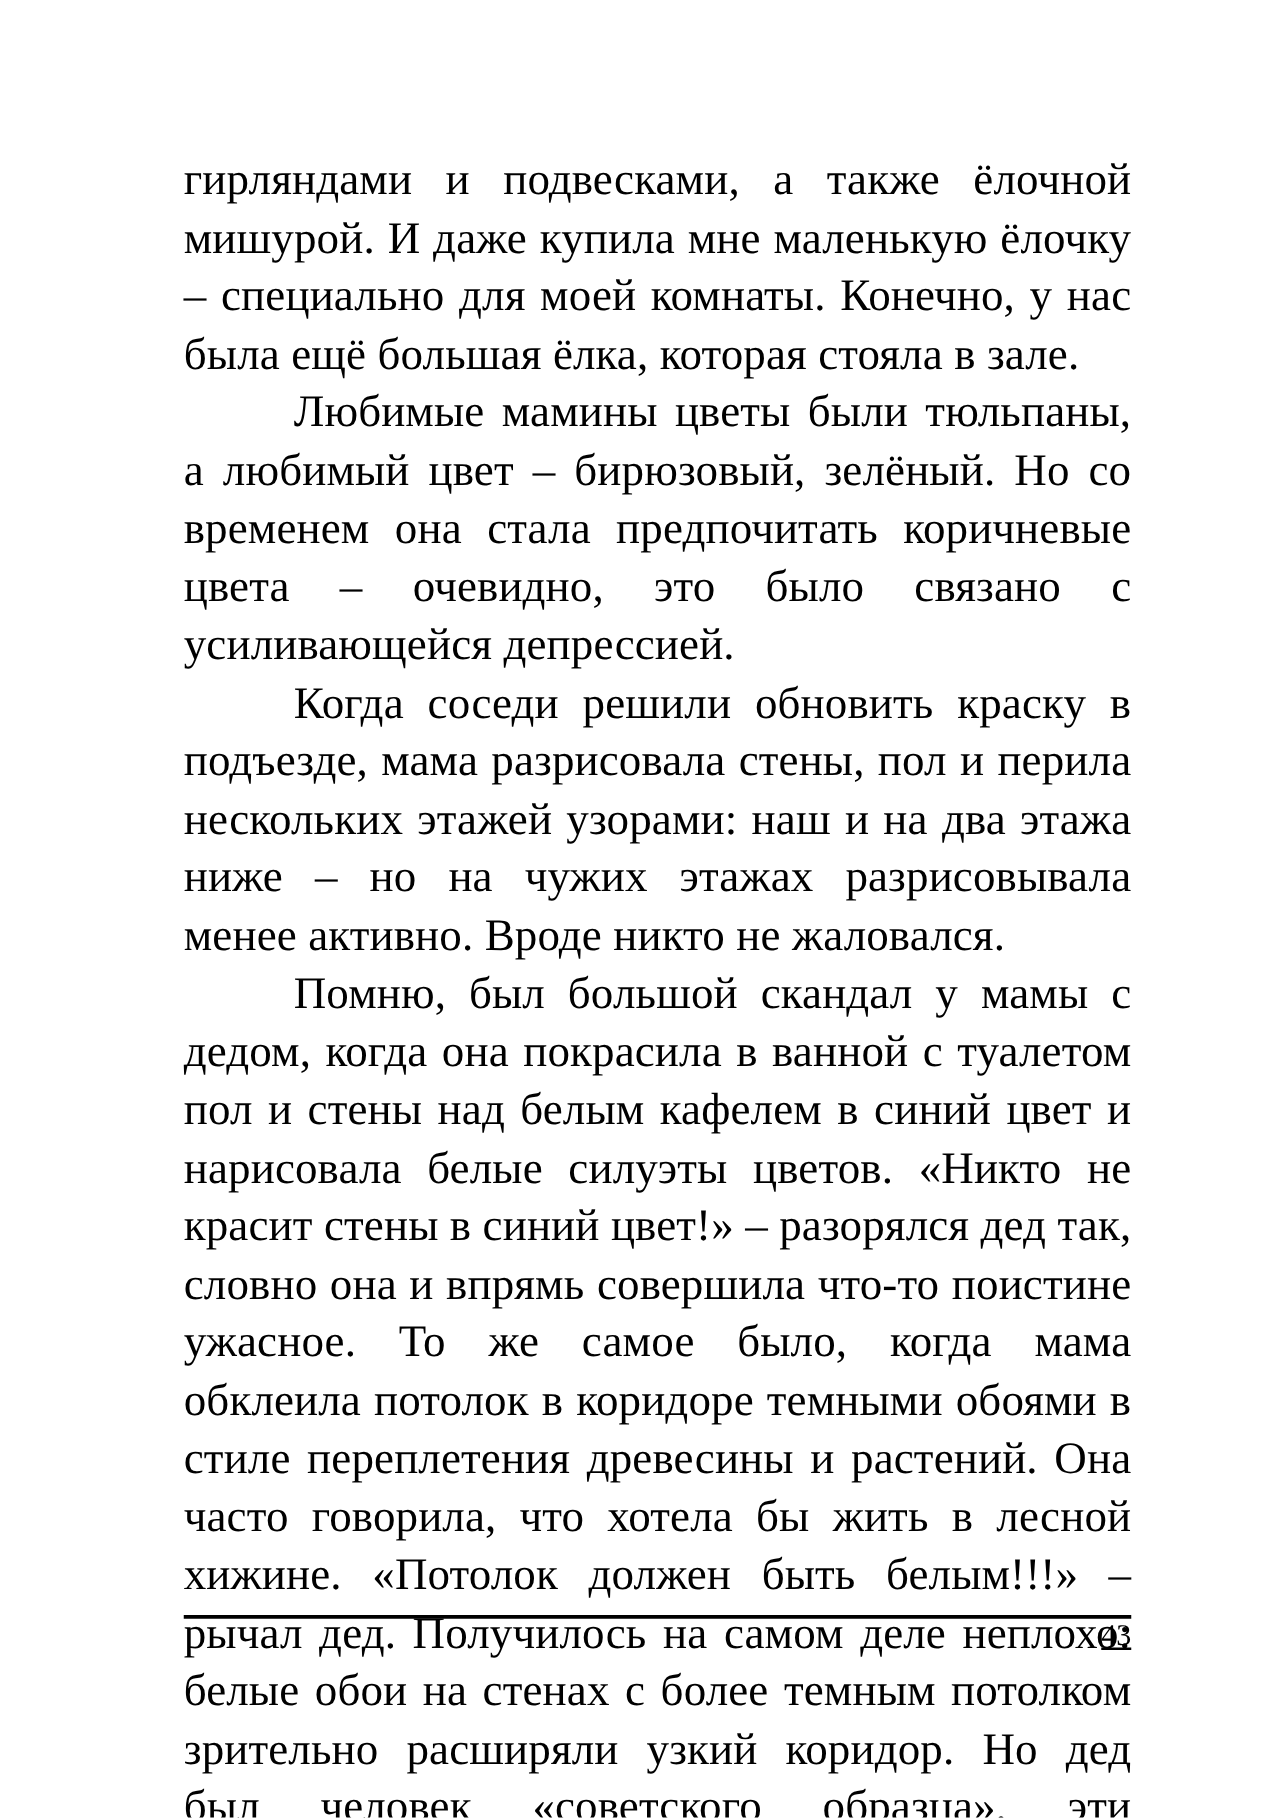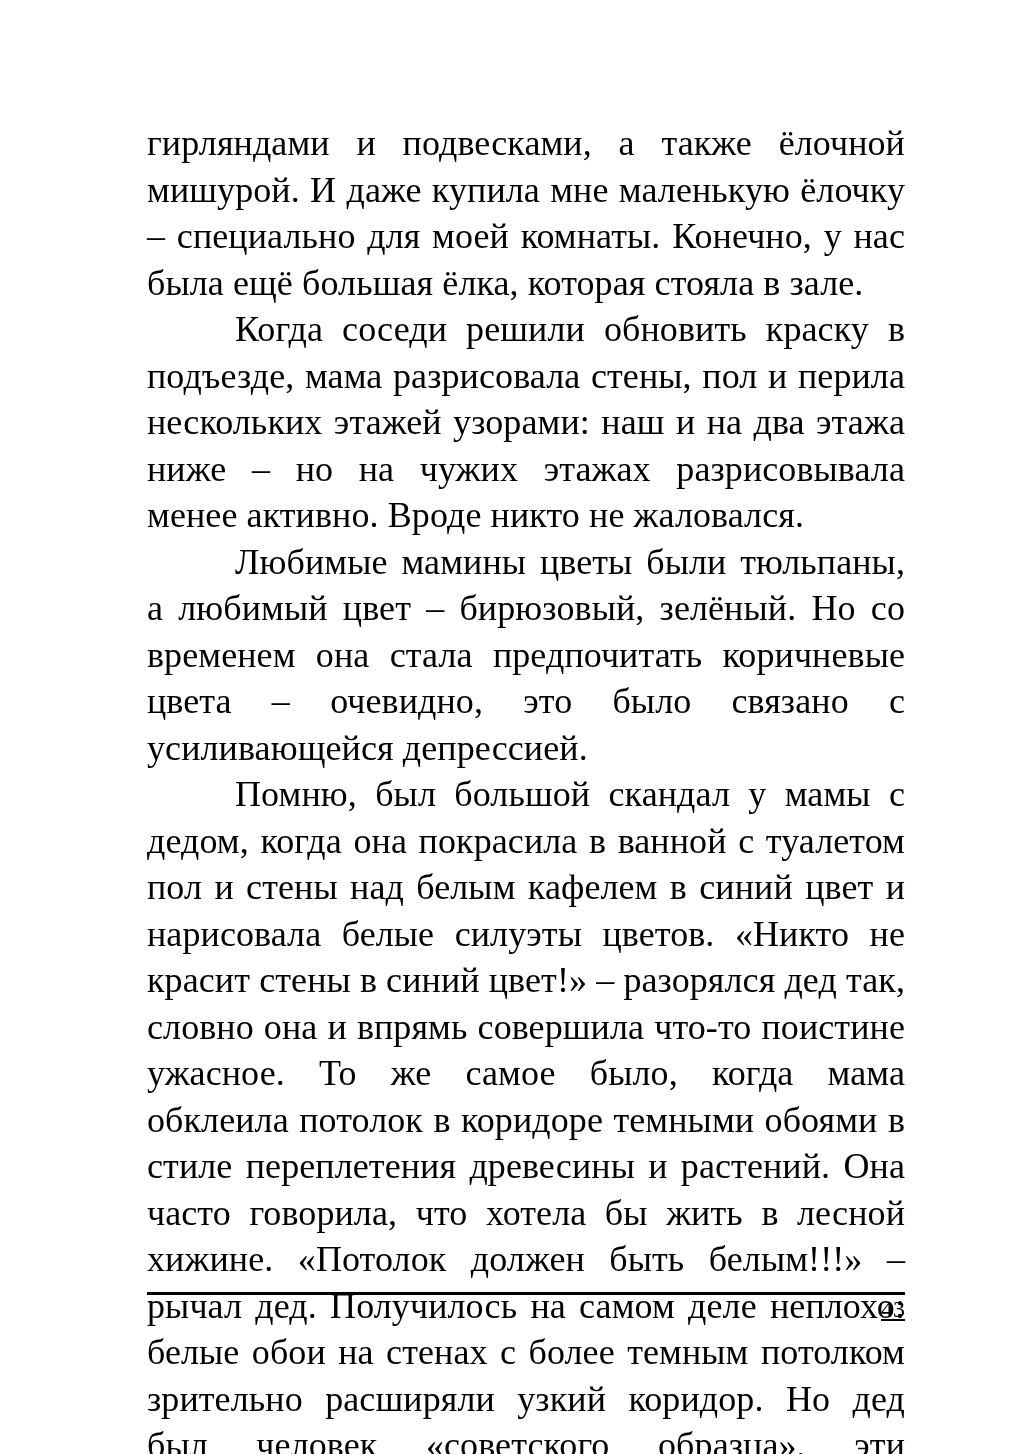--- a/index.html
+++ b/index.html
@@ -51,22 +51,22 @@
     text-decoration: underline;
   }
 </style>
 </head>
 <body>
 
 <div class="page">
 
   <main class="text-body">
     <p class="para">гирляндами и подвесками, а также ёлочной мишурой. И даже купила мне маленькую ёлочку – специально для моей комнаты. Конечно, у нас была ещё большая ёлка, которая стояла в зале.</p>
+    <p class="para indent">Любимые мамины цветы были тюльпаны, а любимый цвет – бирюзовый, зелёный. Но со временем она стала предпочитать коричневые цвета – очевидно, это было связано с усиливающейся депрессией.</p>
     <p class="para indent">Когда соседи решили обновить краску в подъезде, мама разрисовала стены, пол и перила нескольких этажей узорами: наш и на два этажа ниже – но на чужих этажах разрисовывала менее активно. Вроде никто не жаловался.</p>
-    <p class="para indent">Любимые мамины цветы были тюльпаны, а любимый цвет – бирюзовый, зелёный. Но со временем она стала предпочитать коричневые цвета – очевидно, это было связано с усиливающейся депрессией.</p>
     <p class="para indent">Помню, был большой скандал у мамы с дедом, когда она покрасила в ванной с туалетом пол и стены над белым кафелем в синий цвет и нарисовала белые силуэты цветов. «Никто не красит стены в синий цвет!» – разорялся дед так, словно она и впрямь совершила что-то поистине ужасное. То же самое было, когда мама обклеила потолок в коридоре темными обоями в стиле переплетения древесины и растений. Она часто говорила, что хотела бы жить в лесной хижине. «Потолок должен быть белым!!!» – рычал дед. Получилось на самом деле неплохо: белые обои на стенах с более темным потолком зрительно расширяли узкий коридор. Но дед был человек «советского образца», эти новшества были ему чужды, тем более что, хоть мы и поменялись квартирами, он по-прежнему считал эту квартиру своей, о чем нам постоянно напоминал.</p>
   </main>
 
   <footer class="page-footer">
     <div class="footer-rule"></div>
     <div class="page-number">43</div>
   </footer>
 
 </div>
 

